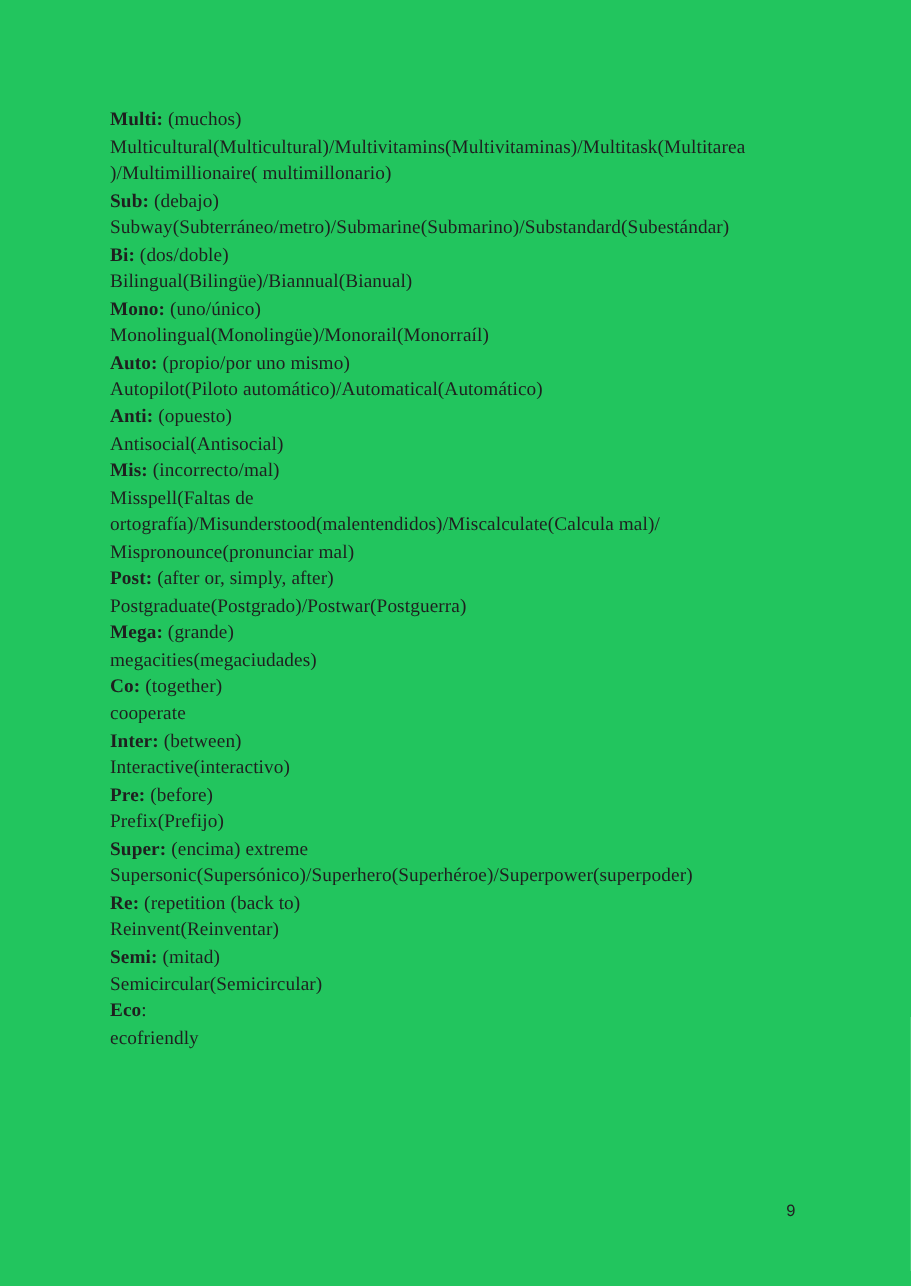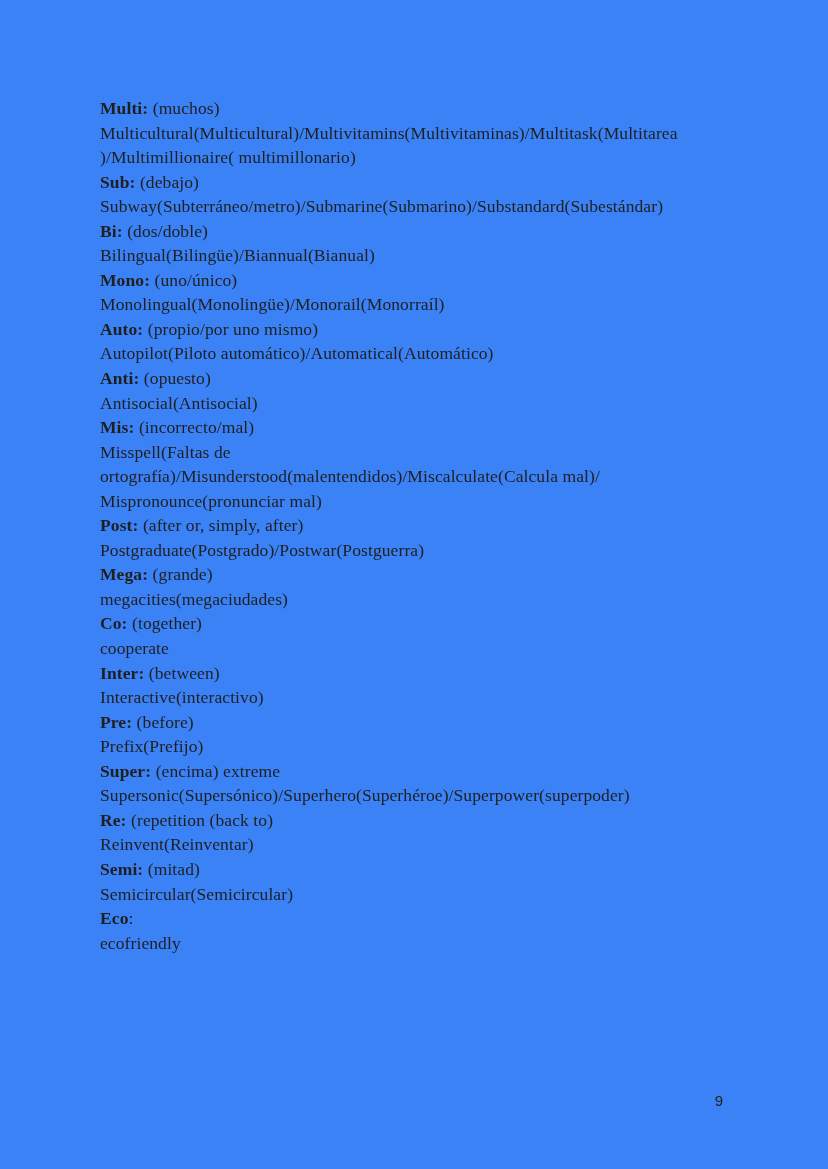--- a/index.html
+++ b/index.html
@@ -11,21 +11,21 @@
     height: 1169px;
     position: relative;
     background: #ffffff;
     font-family: "Liberation Serif", "DejaVu Serif", serif;
     color: #1f1f1f;
     overflow: hidden;
   }
   .page {
     position: absolute;
     inset: 0;
-    background: #3b82f6;
+    background: #22c55e;
   }
   .text-block {
     position: absolute;
     left: 100px;
     top: 96px;
     width: 640px;
     font-size: 17.5px;
     line-height: 24.55px;
     white-space: pre;
     letter-spacing: 0.1px;

